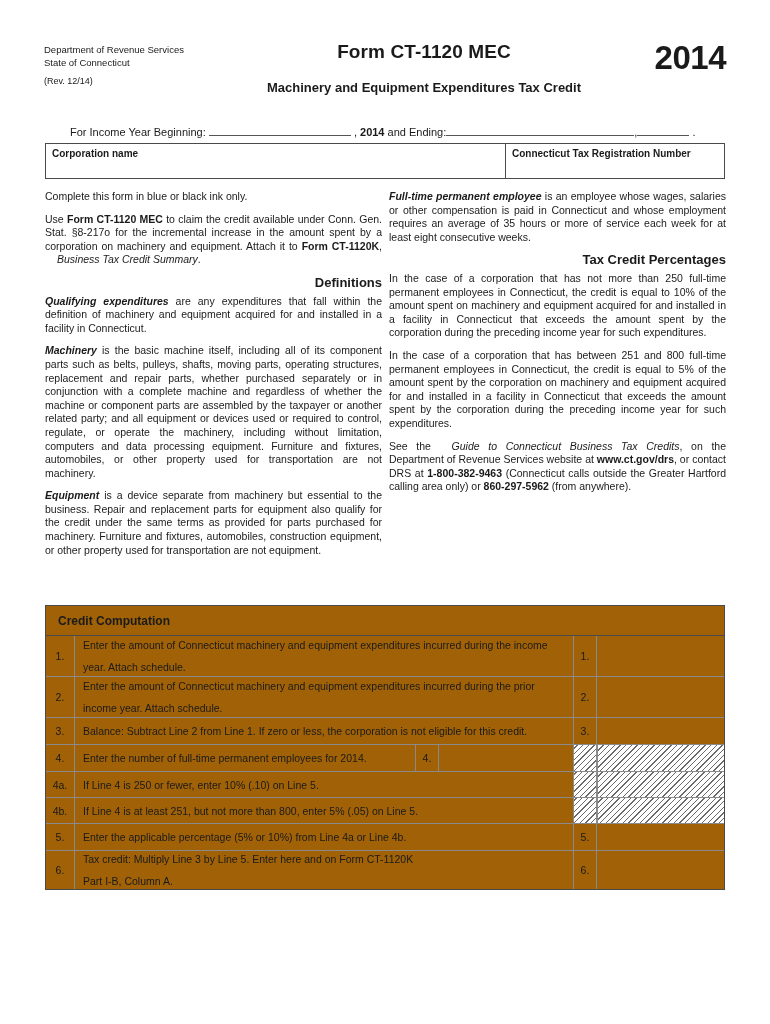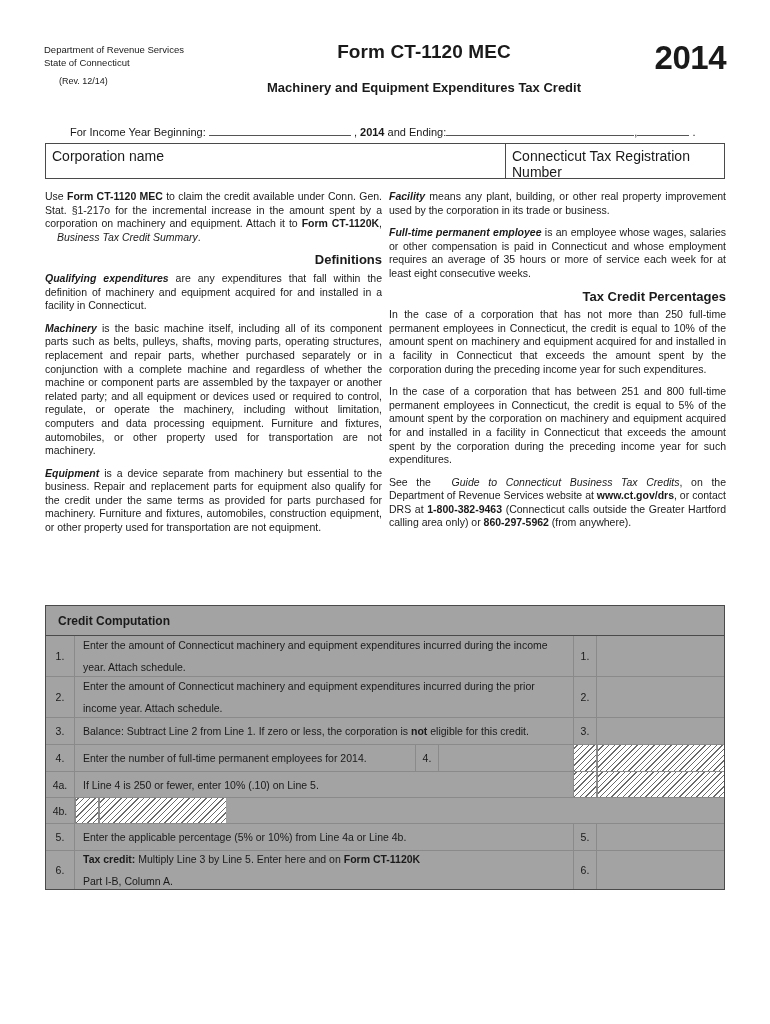--- a/index.html
+++ b/index.html
@@ -37,21 +37,20 @@
     font-size: 9.5px;
     line-height: 12.5px;
     color: #1a1a1a;
   }
   .rev {
     position: absolute;
     left: 0;
     top: 36px;
     font-size: 9px;
     color: #1a1a1a;
-    margin-left: 15px;
   }
   .title-block {
     position: absolute;
     left: 180px;
     top: 0px;
     width: 400px;
     text-align: center;
   }
   .form-title {
     font-size: 19px;
@@ -109,22 +108,23 @@
     position: absolute;
     left: 459px;
     top: 0;
     width: 1px;
     height: 100%;
     background: #4a4a4a;
   }
   .namebox .lbl {
     position: absolute;
     top: 4px;
-    font-size: 14px;
-    color: #1a1a1a;
+    font-size: 10px;
+    color: #1a1a1a;
+    font-weight: bold;
   }
   .namebox .lbl-corp { left: 6px; }
   .namebox .lbl-reg  { left: 466px; }
 
   
   .col {
     position: absolute;
     top: 190px;
     width: 337px;
     font-size: 10.5px;
@@ -146,21 +146,21 @@
   .col .bi { font-weight: bold; font-style: italic; }
 
   
   .table {
     position: absolute;
     left: 45px;
     top: 605px;
     width: 680px;
     border: 1px solid #4a4a4a;
     box-sizing: border-box;
-    background: #a3a3a3;
+    background: #a16207;
   }
   .tbl-head {
     height: 30px;
     border-bottom: 1px solid #4a4a4a;
     display: flex;
     align-items: center;
     padding-left: 12px;
     font-size: 12px;
     font-weight: bold;
     box-sizing: border-box;
@@ -184,21 +184,21 @@
   }
   .c-desc {
     flex: 1;
     padding: 5px 8px 5px 8px;
     font-size: 10.5px;
     line-height: 22px;
     display: flex;
     align-items: center;
     box-sizing: border-box;
   }
-  .c-desc b { font-weight: bold; }
+  .c-desc b { font-weight: normal; }
   .c-ref {
     width: 24px;
     min-width: 24px;
     border-left: 1px solid #8a8a8a;
     border-right: 1px solid #8a8a8a;
     display: flex;
     align-items: center;
     justify-content: center;
     font-size: 10.5px;
     box-sizing: border-box;
@@ -243,21 +243,21 @@
     border-left: 1px solid #8a8a8a;
     border-right: 1px solid #8a8a8a;
   }
   .h-amt {
     width: 127px;
     min-width: 127px;
     box-sizing: border-box;
   }
   .r-h34 { height: 41px; }
   .r-h1  { height: 27px; }
-  .r-h2  { height: 26px; }
+  .r-h2  { height: 26px; justify-content: flex-end; }
   .r-h3  { height: 38px; }
 </style>
 </head>
 <body>
 
 <div class="page">
 
   <div class="header">
     <div class="agency">
       <div>Department of Revenue Services</div>
@@ -280,29 +280,29 @@
     <span>.</span>
   </div>
 
   <div class="namebox">
     <div class="divider"></div>
     <div class="lbl lbl-corp">Corporation name</div>
     <div class="lbl lbl-reg">Connecticut Tax Registration Number</div>
   </div>
 
   <div class="col col-left">
-    <p><span>Use </span><b>Form CT-1120 MEC</b><span> to claim the credit available under Conn. Gen. Stat. §1-217o for the incremental increase in the amount spent by a corporation on machinery and equipment. Attach it to </span><b>Form CT-1120K</b><span>, </span><i>Business Tax Credit Summary</i><span>.</span></p>
+    <p>Complete this form in blue or black ink only.</p>
+    <p><span>Use </span><b>Form CT-1120 MEC</b><span> to claim the credit available under Conn. Gen. Stat. §8-217o for the incremental increase in the amount spent by a corporation on machinery and equipment. Attach it to </span><b>Form CT-1120K</b><span>, </span><i>Business Tax Credit Summary</i><span>.</span></p>
     <h3>Definitions</h3>
     <p><span class="bi">Qualifying expenditures</span><span> are any expenditures that fall within the definition of machinery and equipment acquired for and installed in a facility in Connecticut.</span></p>
     <p><span class="bi">Machinery</span><span> is the basic machine itself, including all of its component parts such as belts, pulleys, shafts, moving parts, operating structures, replacement and repair parts, whether purchased separately or in conjunction with a complete machine and regardless of whether the machine or component parts are assembled by the taxpayer or another related party; and all equipment or devices used or required to control, regulate, or operate the machinery, including without limitation, computers and data processing equipment. Furniture and fixtures, automobiles, or other property used for transportation are not machinery.</span></p>
     <p><span class="bi">Equipment</span><span> is a device separate from machinery but essential to the business. Repair and replacement parts for equipment also qualify for the credit under the same terms as provided for parts purchased for machinery. Furniture and fixtures, automobiles, construction equipment, or other property used for transportation are not equipment.</span></p>
   </div>
 
   <div class="col col-right">
-    <p><span class="bi">Facility</span><span> means any plant, building, or other real property improvement used by the corporation in its trade or business.</span></p>
     <p><span class="bi">Full-time permanent employee</span><span> is an employee whose wages, salaries or other compensation is paid in Connecticut and whose employment requires an average of 35 hours or more of service each week for at least eight consecutive weeks.</span></p>
     <h3>Tax Credit Percentages</h3>
     <p>In the case of a corporation that has not more than 250 full-time permanent employees in Connecticut, the credit is equal to 10% of the amount spent on machinery and equipment acquired for and installed in a facility in Connecticut that exceeds the amount spent by the corporation during the preceding income year for such expenditures.</p>
     <p>In the case of a corporation that has between 251 and 800 full-time permanent employees in Connecticut, the credit is equal to 5% of the amount spent by the corporation on machinery and equipment acquired for and installed in a facility in Connecticut that exceeds the amount spent by the corporation during the preceding income year for such expenditures.</p>
     <p><span>See the </span><i>Guide to Connecticut Business Tax Credits</i><span>, on the Department of Revenue Services website at </span><b>www.ct.gov/drs</b><span>, or contact DRS at </span><b>1-800-382-9463</b><span> (Connecticut calls outside the Greater Hartford calling area only) or </span><b>860-297-5962</b><span> (from anywhere).</span></p>
   </div>
 
   <div class="table">
 
     <div class="tbl-head">Credit Computation</div>
@@ -341,20 +341,21 @@
 
     <div class="row r-h2">
       <div class="c-num">4a.</div>
       <div class="c-desc">If Line 4 is 250 or fewer, enter 10% (.10) on Line 5.</div>
       <div class="hatch h-ref"></div>
       <div class="hatch h-amt"></div>
     </div>
 
     <div class="row r-h2">
       <div class="c-num">4b.</div>
+      <div class="c-desc">If Line 4 is at least 251, but not more than 800, enter 5% (.05) on Line 5.</div>
       <div class="hatch h-ref"></div>
       <div class="hatch h-amt"></div>
     </div>
 
     <div class="row r-h1">
       <div class="c-num">5.</div>
       <div class="c-desc">Enter the applicable percentage (5% or 10%) from Line 4a or Line 4b.</div>
       <div class="c-ref">5.</div>
       <div class="c-amt"></div>
     </div>

